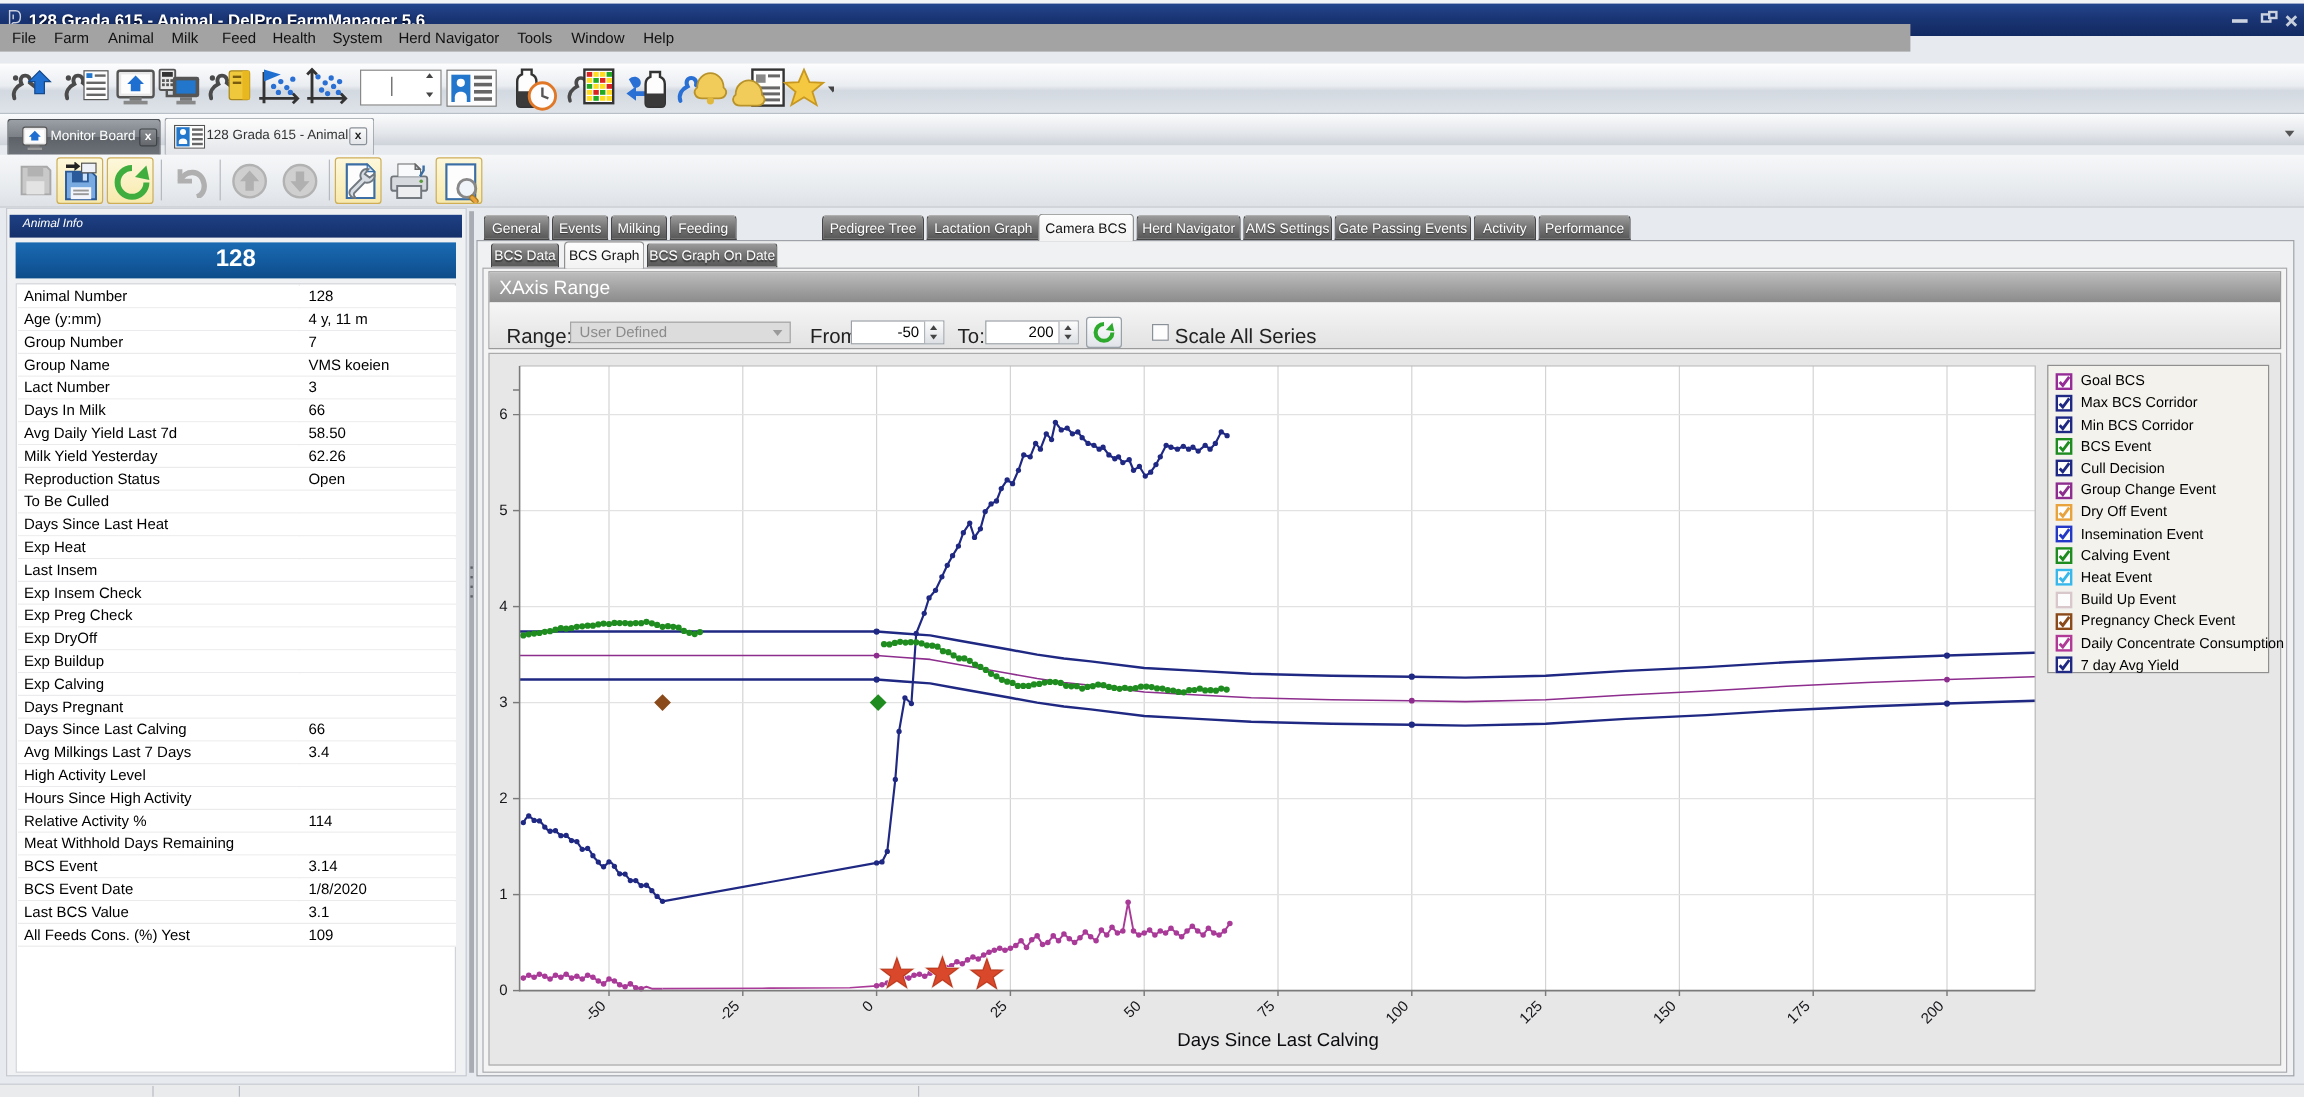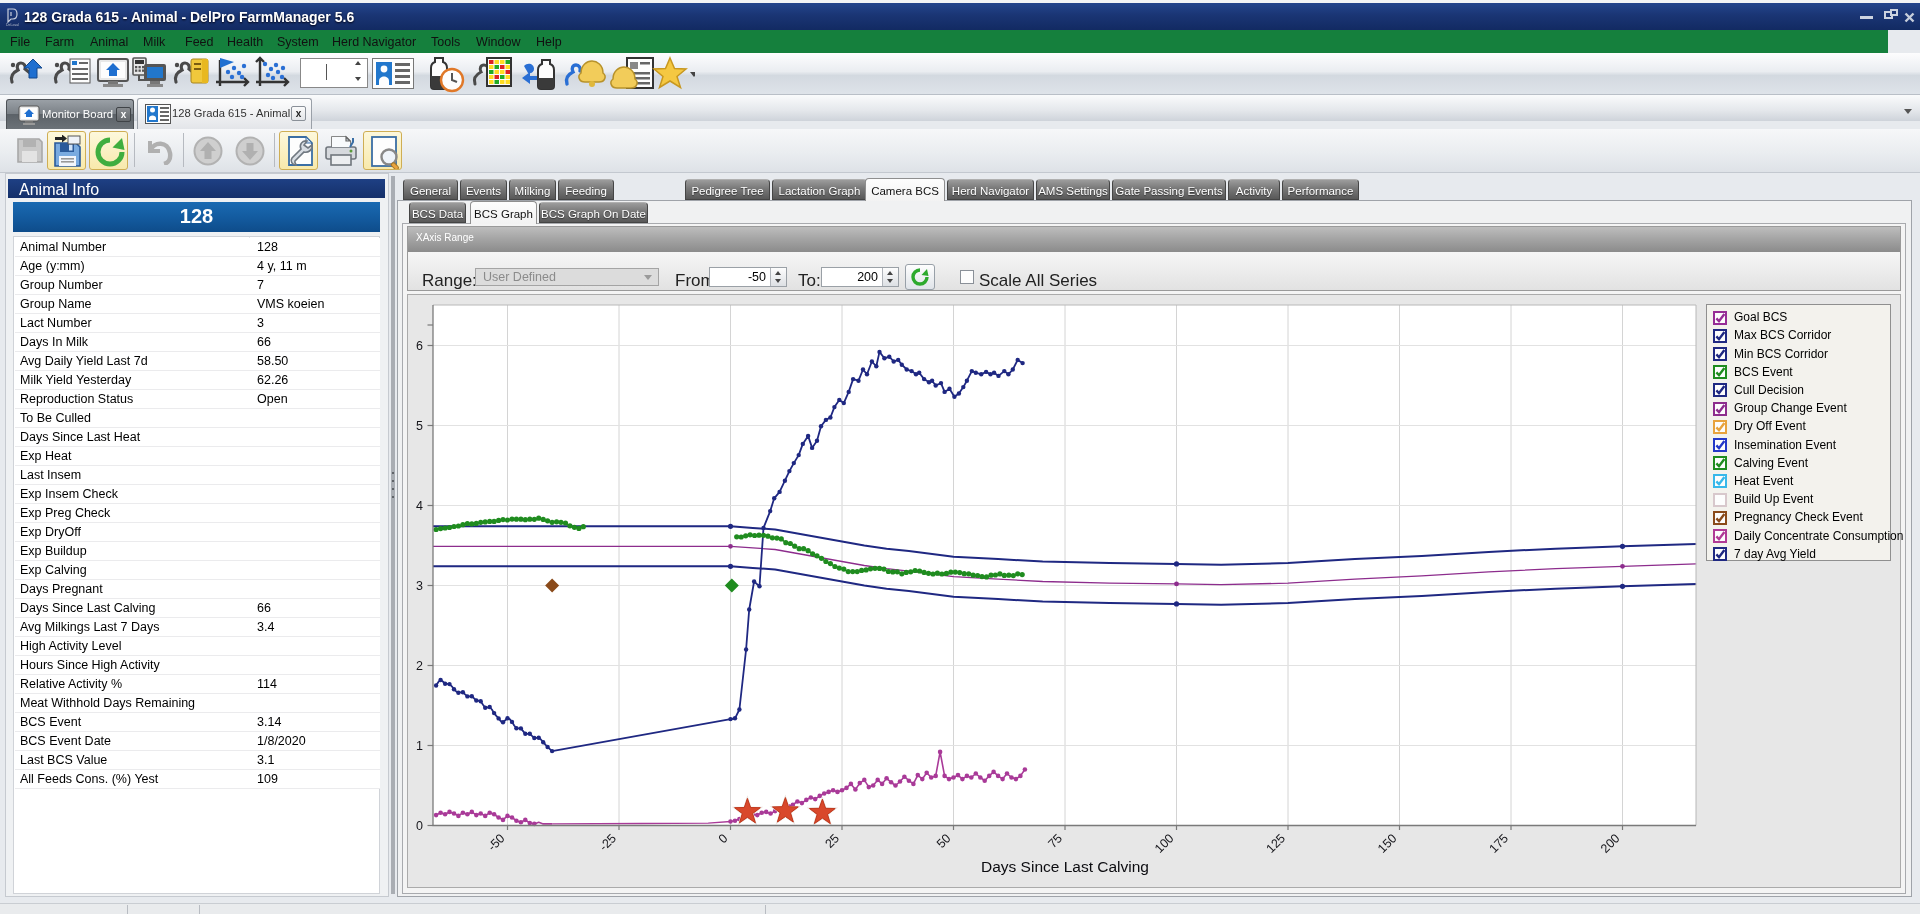--- a/index.html
+++ b/index.html
@@ -29,21 +29,21 @@
       <text x="7.5" y="19" font-size="3.5" fill="#b8becd" text-anchor="middle">DeLaval</text>
     </svg>
  <div class="a" style="left:24px;top:6px;color:#fff;font-size:14px;font-weight:bold;text-shadow:0 1px 2px #001;">128 Grada 615 - Animal - DelPro FarmManager 5.6</div>
  <div class="a" style="left:1860px;top:13px;width:13px;height:3px;background:#ccd3e0;"></div>
  <div class="a" style="left:1884px;top:8px;width:9px;height:8px;border:2px solid #ccd3e0;"></div>
  <div class="a" style="left:1890px;top:6px;width:8px;height:7px;border:2px solid #ccd3e0;background:#1a3574;"></div>
  <svg class="a" style="left:1904px;top:9px" width="11" height="11" viewBox="0 0 11 11">
       <path d="M1.5 1.5 L9.5 9.5 M9.5 1.5 L1.5 9.5" stroke="#c6cedb" stroke-width="2.4"></path>
     </svg>
 </div>
-<div class="a" style="left:0;top:30px;width:1888px;height:23px;background:#15803d;">
+<div class="a" style="left:0;top:20px;width:1592px;height:23px;background:#a3a3a3;">
 <div class="menuitem" style="left:10px;">File</div>
 <div class="menuitem" style="left:45px;">Farm</div>
 <div class="menuitem" style="left:90px;">Animal</div>
 <div class="menuitem" style="left:143px;">Milk</div>
 <div class="menuitem" style="left:185px;">Feed</div>
 <div class="menuitem" style="left:227px;">Health</div>
 <div class="menuitem" style="left:277px;">System</div>
 <div class="menuitem" style="left:332px;">Herd Navigator</div>
 <div class="menuitem" style="left:431px;">Tools</div>
 <div class="menuitem" style="left:476px;">Window</div>
@@ -277,21 +277,21 @@
     </div>
     <div class="a" style="left:363px;top:2px;width:39px;height:39px;border-radius:3px;background:linear-gradient(#fdf8dc,#f8e9ab);border:1px solid #cfae54;">
       <svg class="a" style="left:4px;top:3px" width="34" height="34" viewBox="0 0 34 34">
         <rect x="4" y="2" width="24" height="29" fill="#fdfdfd" stroke="#3a6ea5" stroke-width="1.8"></rect>
         <circle cx="21" cy="22" r="7.5" fill="#e8f0f8" fill-opacity="0.7" stroke="#888" stroke-width="2.4"></circle>
         <rect x="25.5" y="27" width="8" height="4" rx="2" transform="rotate(45 25.5 27)" fill="#e8a33d" stroke="#a87820"></rect>
       </svg>
     </div>
 </div>
 <div class="a" style="left:5px;top:173px;width:384px;height:724px;background:#eff1f3;border:1px solid #c6cad0;"></div>
-<div class="a" style="left:8px;top:179px;width:377px;height:19px;background:linear-gradient(#1e4084,#15306a);color:#fff;font-size:16px;padding:2px 0 0 11px;">Animal Info</div>
+<div class="a" style="left:8px;top:179px;width:377px;height:19px;background:linear-gradient(#1e4084,#15306a);color:#fff;font-size:10px;padding:2px 0 0 11px;font-style:italic;">Animal Info</div>
 <div class="a" style="left:13px;top:202px;width:367px;height:30px;background:linear-gradient(#1a6ab2 0%,#135a9e 55%,#0e4c8a 100%);color:#fff;font-size:20px;font-weight:bold;text-align:center;padding-top:3px;">128</div>
 <div class="a" style="left:13px;top:236px;width:367px;height:658px;background:#fff;border:1px solid #d0d3d8;font-size:12.5px;color:#000;">
 <div class="a" style="left:235px;top:0;width:1px;height:552px;background:#e6e7ea;"></div>
 
 <div class="lrow" style="top:1px;">
       <span class="k">Animal Number</span>
       <span class="v">128</span>
     </div>
 <div class="lrow" style="top:20px;">
       <span class="k">Age (y:mm)</span>
@@ -423,21 +423,21 @@
 <div class="tab" style="left:947px;top:179px;width:87px;">Herd Navigator</div>
 <div class="tab" style="left:1036px;top:179px;width:74px;">AMS Settings</div>
 <div class="tab" style="left:1112px;top:179px;width:114px;">Gate Passing Events</div>
 <div class="tab" style="left:1228px;top:179px;width:52px;">Activity</div>
 <div class="tab" style="left:1282px;top:179px;width:77px;">Performance</div>
 <div class="a" style="left:402px;top:223px;width:1504px;height:671px;background:#f4f4f4;border:1px solid #a8aaae;"></div>
 <div class="tab" style="left:409px;top:202px;width:57px;">BCS Data</div>
 <div class="tab act" style="left:470px;top:201px;width:67px;">BCS Graph</div>
 <div class="tab" style="left:539px;top:202px;width:109px;">BCS Graph On Date</div>
 <div class="a" style="left:407px;top:226px;width:1494px;height:65px;border:1px solid #9a9a9a;">
- <div class="a" style="left:0;top:0;width:1492px;height:25px;background:linear-gradient(#bdbdbd 0%,#a3a3a3 50%,#8b8b8b 100%);color:#fff;font-size:10px;padding:5px 0 0 8px;">XAxis Range</div>
+ <div class="a" style="left:0;top:0;width:1492px;height:25px;background:linear-gradient(#bdbdbd 0%,#a3a3a3 50%,#8b8b8b 100%);color:#fff;font-size:16px;padding:5px 0 0 8px;">XAxis Range</div>
  <div class="a" style="left:0;top:25px;width:1492px;height:38px;background:linear-gradient(#f6f6f6,#e2e2e2);">
   <div class="xlbl" style="left:14px;top:19px;">Range:</div>
   <div class="a" style="left:67px;top:16px;width:184px;height:18px;background:#dcdcdc;border:1px solid #a4a4a4;color:#8b8b8b;font-size:12.5px;padding:1px 0 0 7px;">User Defined
     <span class="a" style="right:6px;top:6px;border-left:4px solid transparent;border-right:4px solid transparent;border-top:5px solid #9a9a9a;"></span></div>
   <div class="xlbl" style="left:267px;top:19px;">From:</div>
   <div class="a" style="left:301px;top:15px;width:78px;height:20px;background:#fff;border:1px solid #9aa0a6;">
     <span class="a" style="right:20px;top:2px;font-size:12.5px;">-50</span>
         <span class="a" style="right:0;top:0;width:16px;height:18px;background:linear-gradient(#fdfdfd,#dde0e4);border-left:1px solid #b0b4ba;">
           <i class="a" style="left:4px;top:3px;border-left:3.5px solid transparent;border-right:3.5px solid transparent;border-bottom:4px solid #444;"></i>
           <i class="a" style="left:4px;bottom:3px;border-left:3.5px solid transparent;border-right:3.5px solid transparent;border-top:4px solid #444;"></i>

